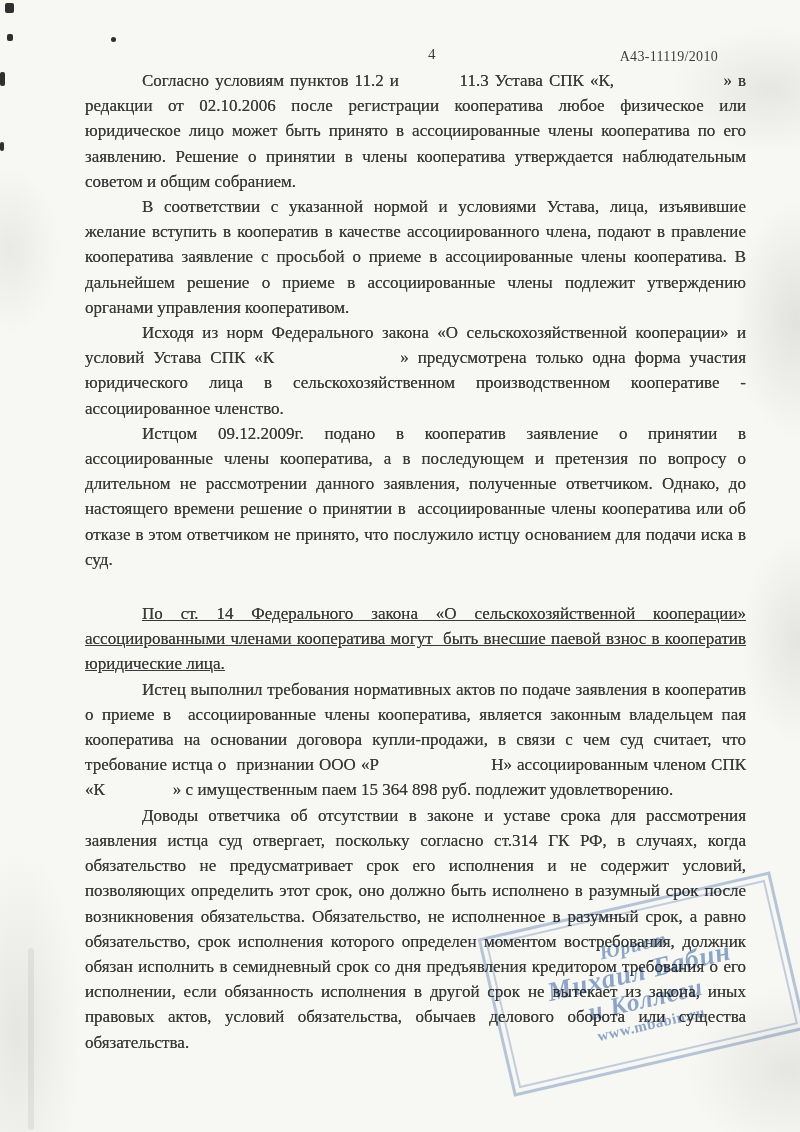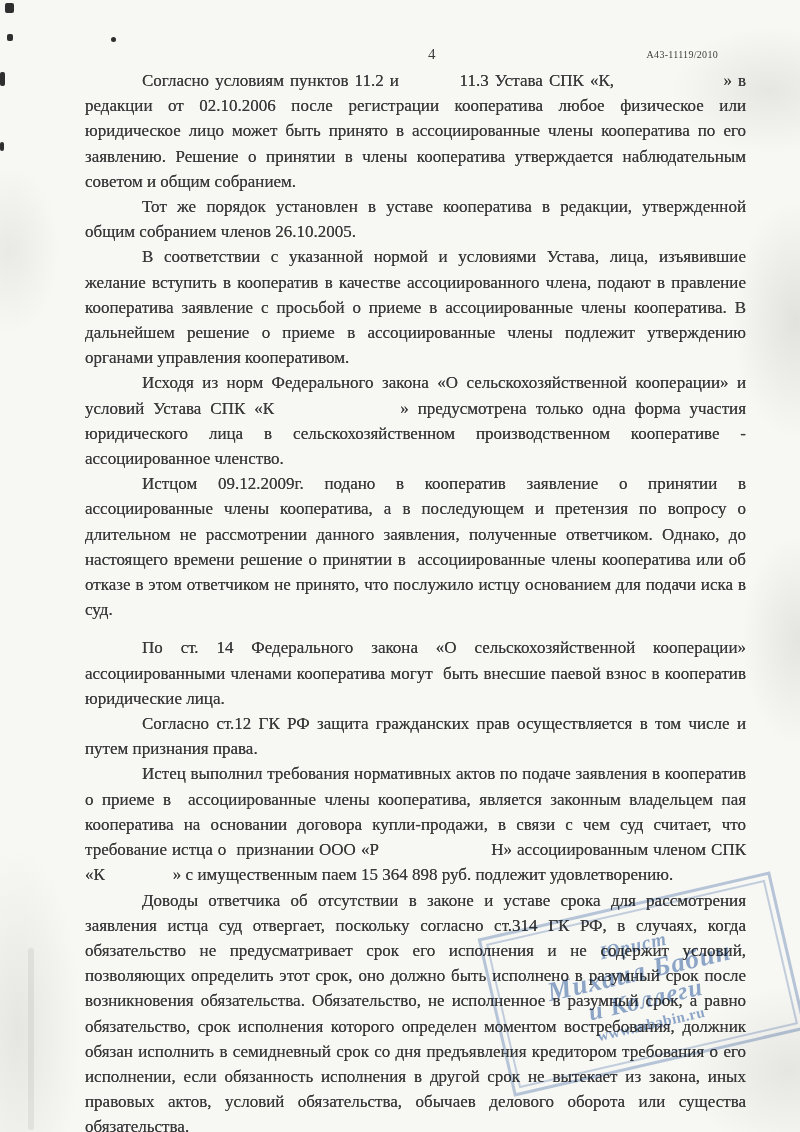--- a/index.html
+++ b/index.html
@@ -18,32 +18,32 @@
       #f7f7f4;
   }
   .paper { position:absolute; inset:0; }
 
   .page-num {
     position:absolute; top:46px; left:428px;
     font-size:15px; color:#3c3c3c;
   }
   .case-num {
     position:absolute; top:49px; right:82px;
-    font-size:10px; color:#3c3c3c; letter-spacing:0.3px;
+    font-size:14px; color:#3c3c3c; letter-spacing:0.3px;
   }
 
   .text-block {
     position:absolute; left:85px; top:68px; width:661px;
     font-size:17px; line-height:25.2px;
     color:#383838;
     text-align:justify;
     text-shadow:0 0 0.4px rgba(70,70,70,0.9);
   }
   .text-block p { margin:0; text-indent:57px; }
-  .text-block p.gap-before { margin-top:13px; }
+  .text-block p.gap-before { margin-top:29px;text-decoration:underline; }
 
   
   .speck { position:absolute; background:#2f2f2f; }
   .speck.s1 { left:5px;  top:3px;   width:9px; height:10px; border-radius:2px; }
   .speck.s2 { left:7px;  top:34px;  width:6px; height:7px;  border-radius:2px; }
   .speck.s3 { left:0;    top:72px;  width:5px; height:14px; border-radius:2px; }
   .speck.s4 { left:111px;top:37px;  width:5px; height:5px;  border-radius:50%; }
   .speck.s5 { left:0;    top:142px; width:4px; height:9px;  border-radius:2px; }
   .streak {
     position:absolute; left:28px; top:948px; width:6px; height:182px;
@@ -74,26 +74,24 @@
 </head>
 <body>
 
 <div class="paper">
 
   <div class="page-num">4</div>
   <div class="case-num">А43-11119/2010</div>
 
   <div class="text-block">
     <p>Согласно условиям пунктов 11.2 и&nbsp;&nbsp;&nbsp;&nbsp;&nbsp;&nbsp;&nbsp;&nbsp;&nbsp; 11.3 Устава СПК «К,&nbsp;&nbsp;&nbsp;&nbsp;&nbsp;&nbsp;&nbsp;&nbsp;&nbsp;&nbsp;&nbsp;&nbsp;&nbsp;&nbsp;&nbsp;&nbsp;&nbsp;&nbsp;» в редакции от 02.10.2006 после регистрации кооператива любое физическое или юридическое лицо может быть принято в ассоциированные члены кооператива по его заявлению. Решение о принятии в члены кооператива утверждается наблюдательным советом и общим собранием.</p>
-    <p>Тот же порядок установлен в уставе кооператива в редакции, утвержденной общим собранием членов 26.10.2005.</p>
     <p>В соответствии с указанной нормой и условиями Устава, лица, изъявившие желание вступить в кооператив в качестве ассоциированного члена, подают в правление кооператива заявление с просьбой о приеме в ассоциированные члены кооператива. В дальнейшем решение о приеме в ассоциированные члены подлежит утверждению органами управления кооперативом.</p>
     <p>Исходя из норм Федерального закона «О сельскохозяйственной кооперации» и условий Устава СПК «К&nbsp;&nbsp;&nbsp;&nbsp;&nbsp;&nbsp;&nbsp;&nbsp;&nbsp;&nbsp;&nbsp;&nbsp;&nbsp;&nbsp;» предусмотрена только одна форма участия юридического лица в сельскохозяйственном производственном кооперативе - ассоциированное членство.</p>
     <p>Истцом 09.12.2009г. подано в кооператив заявление о принятии в ассоциированные члены кооператива, а в последующем и претензия по вопросу о длительном не рассмотрении данного заявления, полученные ответчиком. Однако, до настоящего времени решение о принятии в&nbsp;&nbsp;ассоциированные члены кооператива или об отказе в этом ответчиком не принято, что послужило истцу основанием для подачи иска в суд.</p>
     <p class="gap-before">По ст. 14 Федерального закона «О сельскохозяйственной кооперации» ассоциированными членами кооператива могут&nbsp; быть внесшие паевой взнос в кооператив юридические лица.</p>
-    <p>Согласно ст.12 ГК РФ защита гражданских прав осуществляется в том числе и путем признания права.</p>
     <p>Истец выполнил требования нормативных актов по подаче заявления в кооператив о приеме в&nbsp;&nbsp;ассоциированные члены кооператива, является законным владельцем пая кооператива на основании договора купли-продажи, в связи с чем суд считает, что требование истца о&nbsp;&nbsp;признании ООО «Р&nbsp;&nbsp;&nbsp;&nbsp;&nbsp;&nbsp;&nbsp;&nbsp;&nbsp;&nbsp;&nbsp;&nbsp;&nbsp;&nbsp;&nbsp;&nbsp;&nbsp;&nbsp;&nbsp;&nbsp;&nbsp;&nbsp;Н» ассоциированным членом СПК «К&nbsp;&nbsp;&nbsp;&nbsp;&nbsp;&nbsp;&nbsp;&nbsp;&nbsp;&nbsp;&nbsp;&nbsp;&nbsp;&nbsp;&nbsp;&nbsp;» с имущественным паем 15 364 898 руб. подлежит удовлетворению.</p>
     <p>Доводы ответчика об отсутствии в законе и уставе срока для рассмотрения заявления истца суд отвергает, поскольку согласно ст.314 ГК РФ, в случаях, когда обязательство не предусматривает срок его исполнения и не содержит условий, позволяющих определить этот срок, оно должно быть исполнено в разумный срок после возникновения обязательства. Обязательство, не исполненное в разумный срок, а равно обязательство, срок исполнения которого определен моментом востребования, должник обязан исполнить в семидневный срок со дня предъявления кредитором требования о его исполнении, если обязанность исполнения в другой срок не вытекает из закона, иных правовых актов, условий обязательства, обычаев делового оборота или существа обязательства.</p>
 
   </div>
 
   <div class="stamp">
     <div class="border-outer"></div>
     <div class="border-inner"></div>
     <div class="content">
       <div class="l1">Юрист</div>

